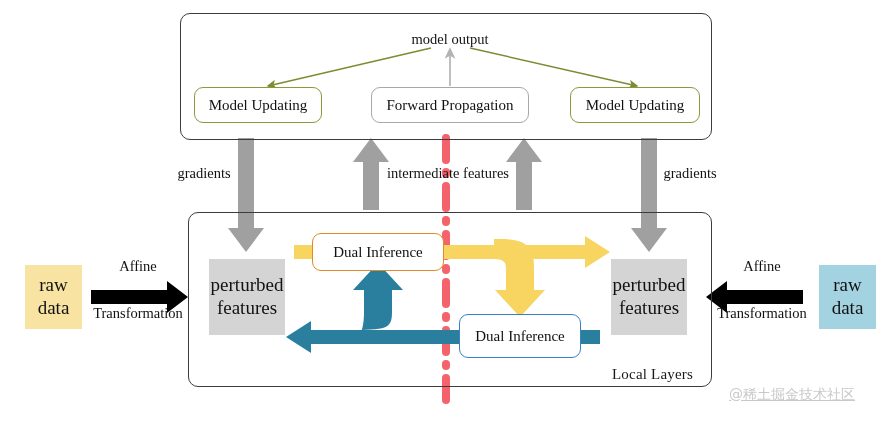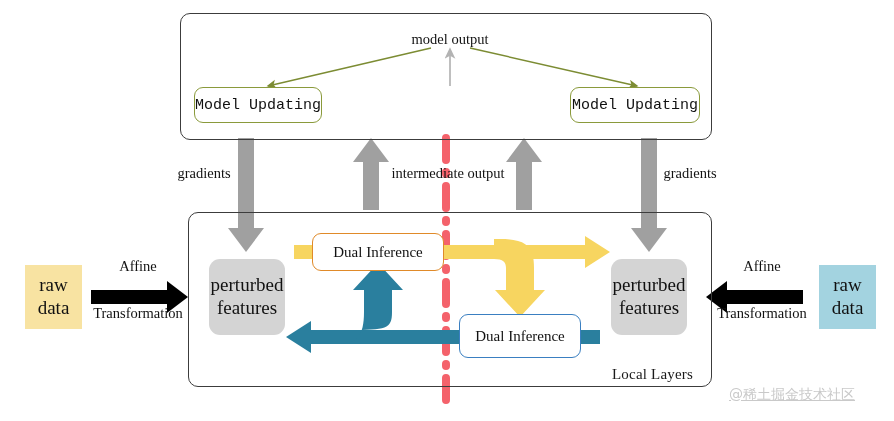--- a/index.html
+++ b/index.html
@@ -16,31 +16,31 @@
     position:absolute;font-size:15px;color:#1a1a1a;white-space:nowrap;letter-spacing:.2px;
   }
 
   
   .node{
     position:absolute;border-radius:9px;background:#ffffff;
     display:flex;align-items:center;justify-content:center;
     font-size:15px;color:#111;white-space:nowrap;text-align:center;
     box-sizing:border-box;
   }
-  .node-olive{border:1.6px solid #8a9a3b;font-family:Liberation Mono, monospace;}
+  .node-olive{border:1.6px solid #8a9a3b;}
   .node-gray{border:1.6px solid #a8a8a8;}
   .node-orange{border:1.6px solid #e08a29;}
   .node-blue{border:1.6px solid #3a7fc1;}
 
   
   .rect{
     position:absolute;display:flex;align-items:center;justify-content:center;
     font-size:19px;color:#111;text-align:center;line-height:1.2;box-sizing:border-box;
   }
-  .rect-gray{background:#d4d4d4;border-radius:11px;}
+  .rect-gray{background:#d4d4d4;}
   .rect-yellow{background:#f8e3a2;}
   .rect-cyan{background:#a3d3e0;}
 
   
   .ftext{position:absolute;font-size:14.5px;color:#111;white-space:nowrap;}
   .ftext.c{transform:translateX(-50%);}
 
   .watermark{
     position:absolute;font-size:14px;color:#c9c9c9;white-space:nowrap;
     font-family:"DejaVu Sans","Liberation Sans",sans-serif;
@@ -120,25 +120,26 @@
       <path d="M803,290 L727,290 L727,281 L706,297 L727,313 L727,304 L803,304 Z" fill="#000"></path>
     </g>
   </svg>
 
   <div class="container-box" style="left:180px;top:13px;width:530px;height:125px;"></div>
 
   <div class="ftext c" style="left:450px;top:31px;">model output</div>
 
   <div class="node node-olive" style="left:194px;top:87px;width:128px;height:36px;">Model Updating</div>
 
+  <div class="node node-gray" style="left:371px;top:87px;width:158px;height:36px;">Forward Propagation</div>
 
   <div class="node node-olive" style="left:570px;top:87px;width:130px;height:36px;">Model Updating</div>
 
   <div class="ftext c" style="left:204px;top:165px;">gradients</div>
-  <div class="ftext c" style="left:448px;top:165px;">intermediate output</div>
+  <div class="ftext c" style="left:448px;top:165px;">intermediate features</div>
   <div class="ftext c" style="left:690px;top:165px;">gradients</div>
 
   <div class="container-box" style="left:188px;top:212px;width:522px;height:173px;"></div>
   <div class="container-label" style="left:612px;top:366px;">Local Layers</div>
 
   <div class="rect rect-gray" style="left:209px;top:259px;flex-direction:column;width:76px;height:76px;">
     <span>perturbed</span>
     <span>features</span>
   </div>
 

